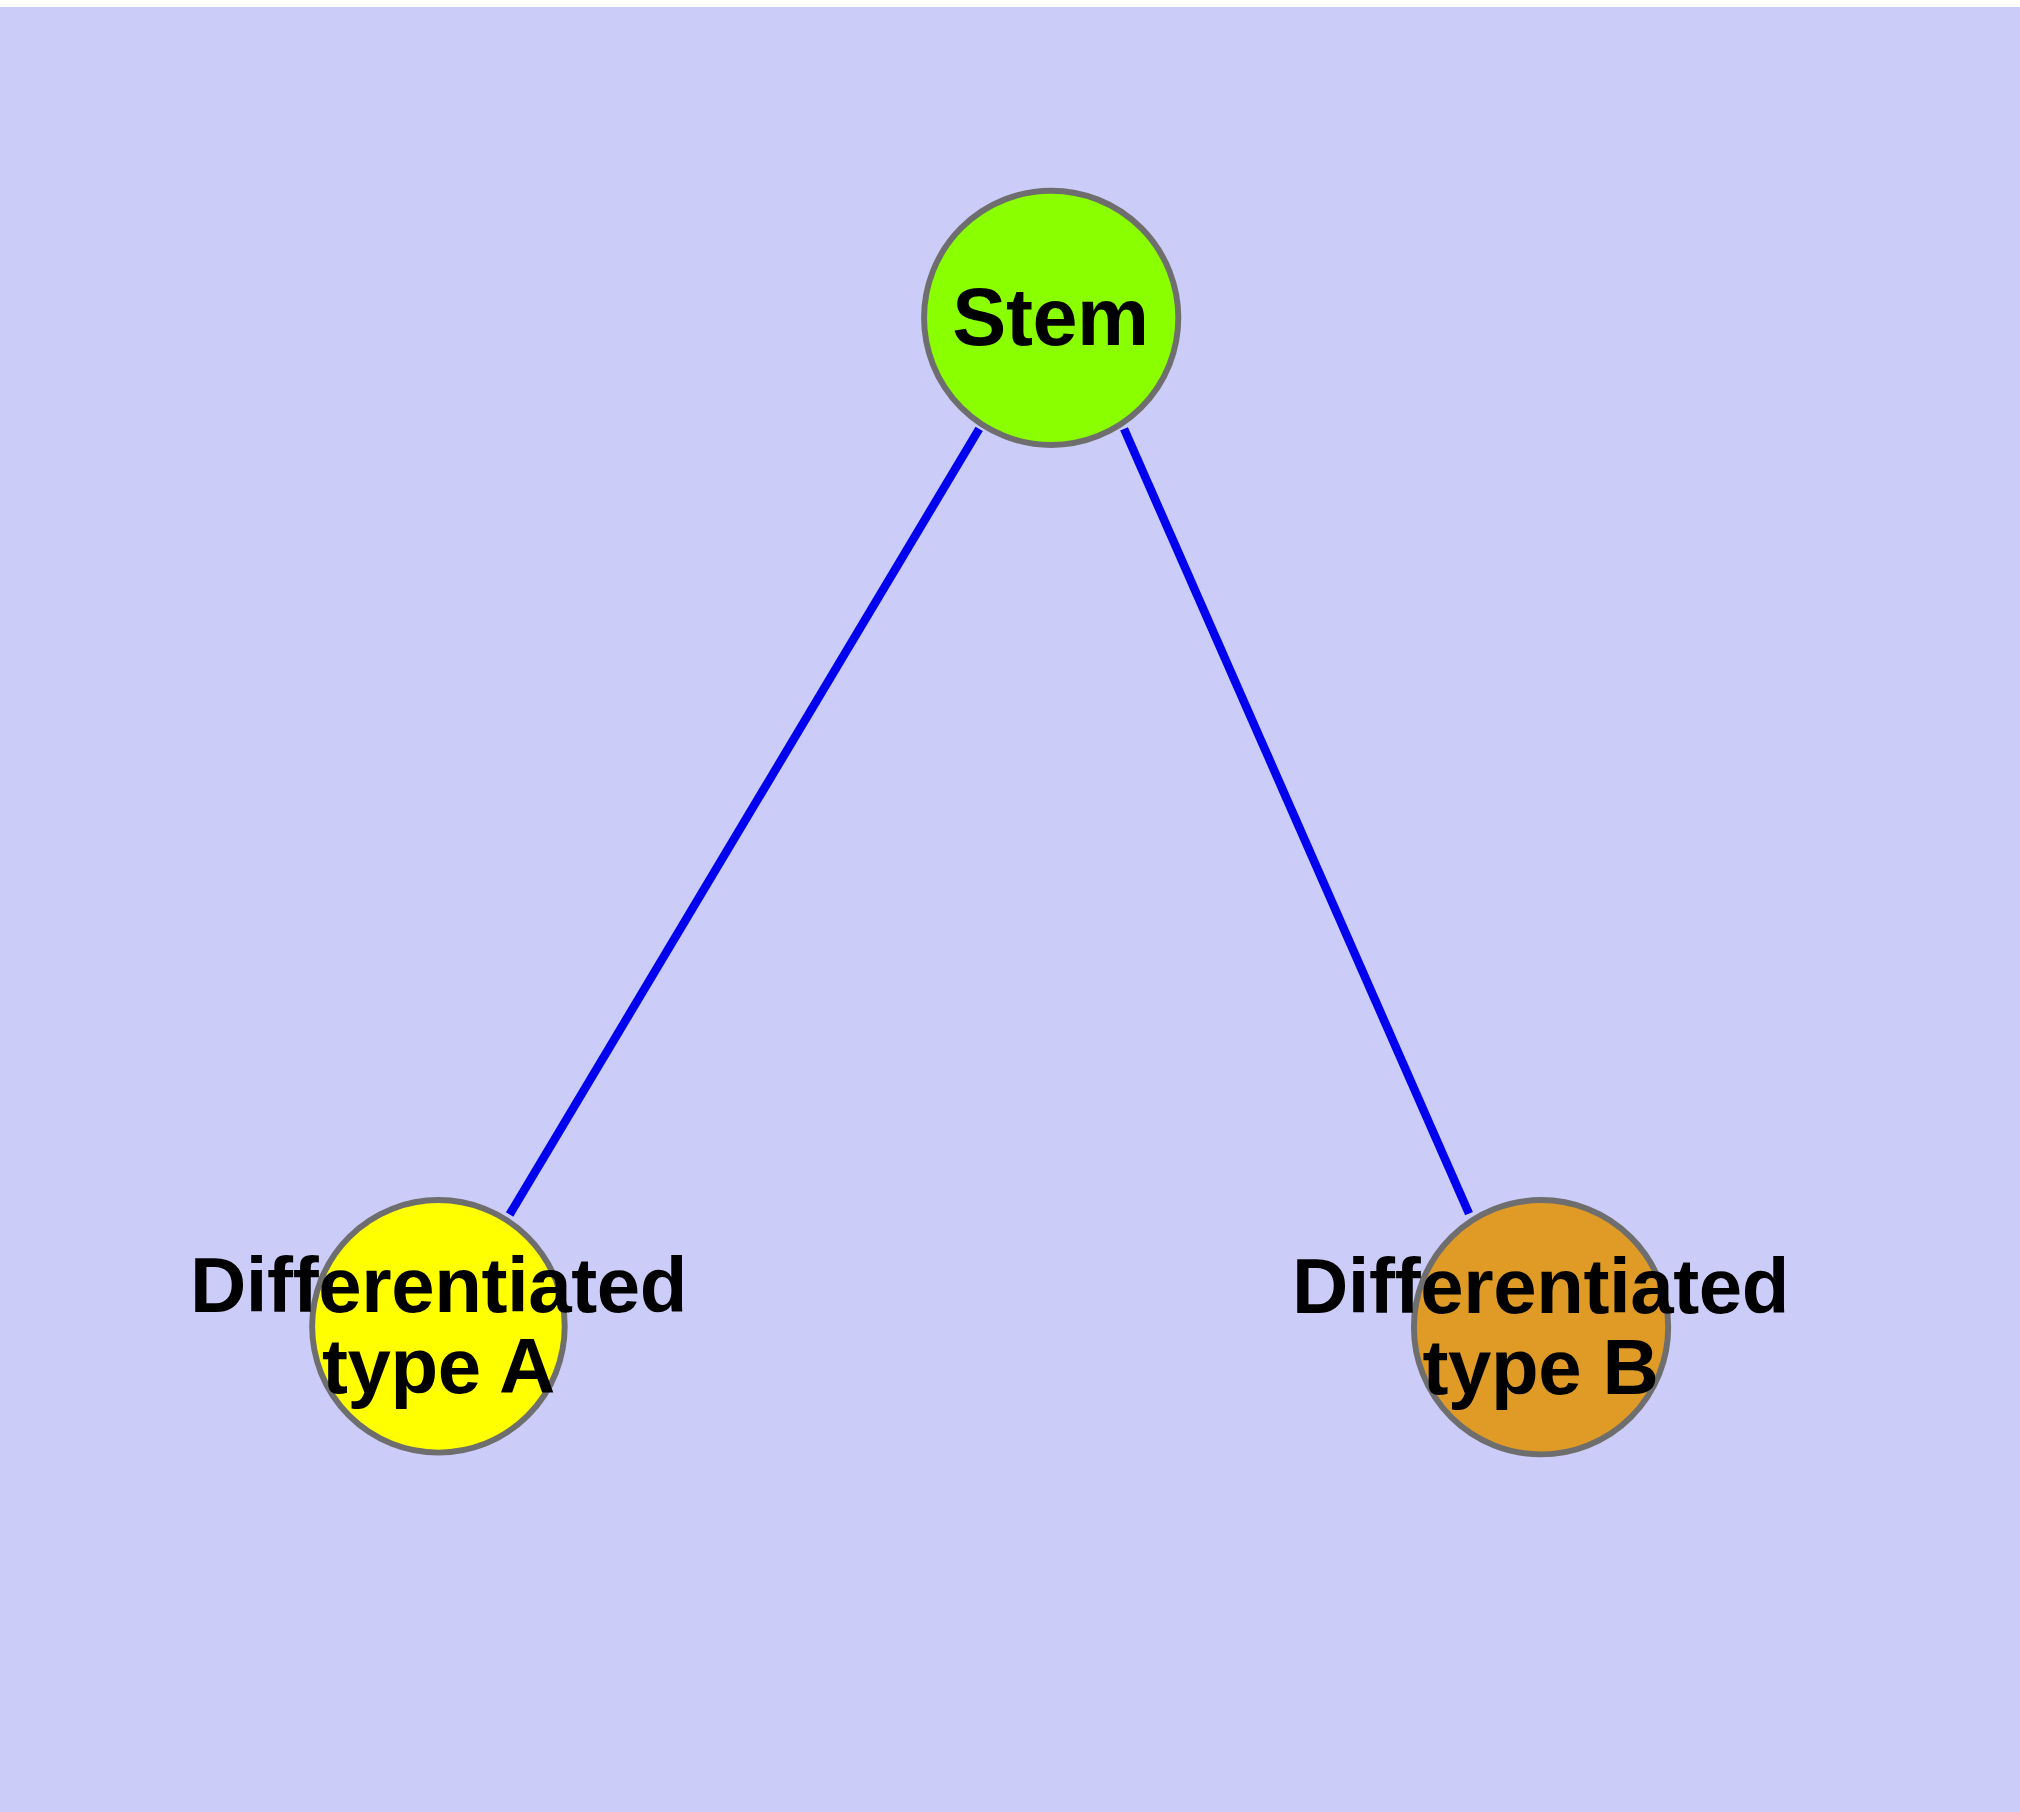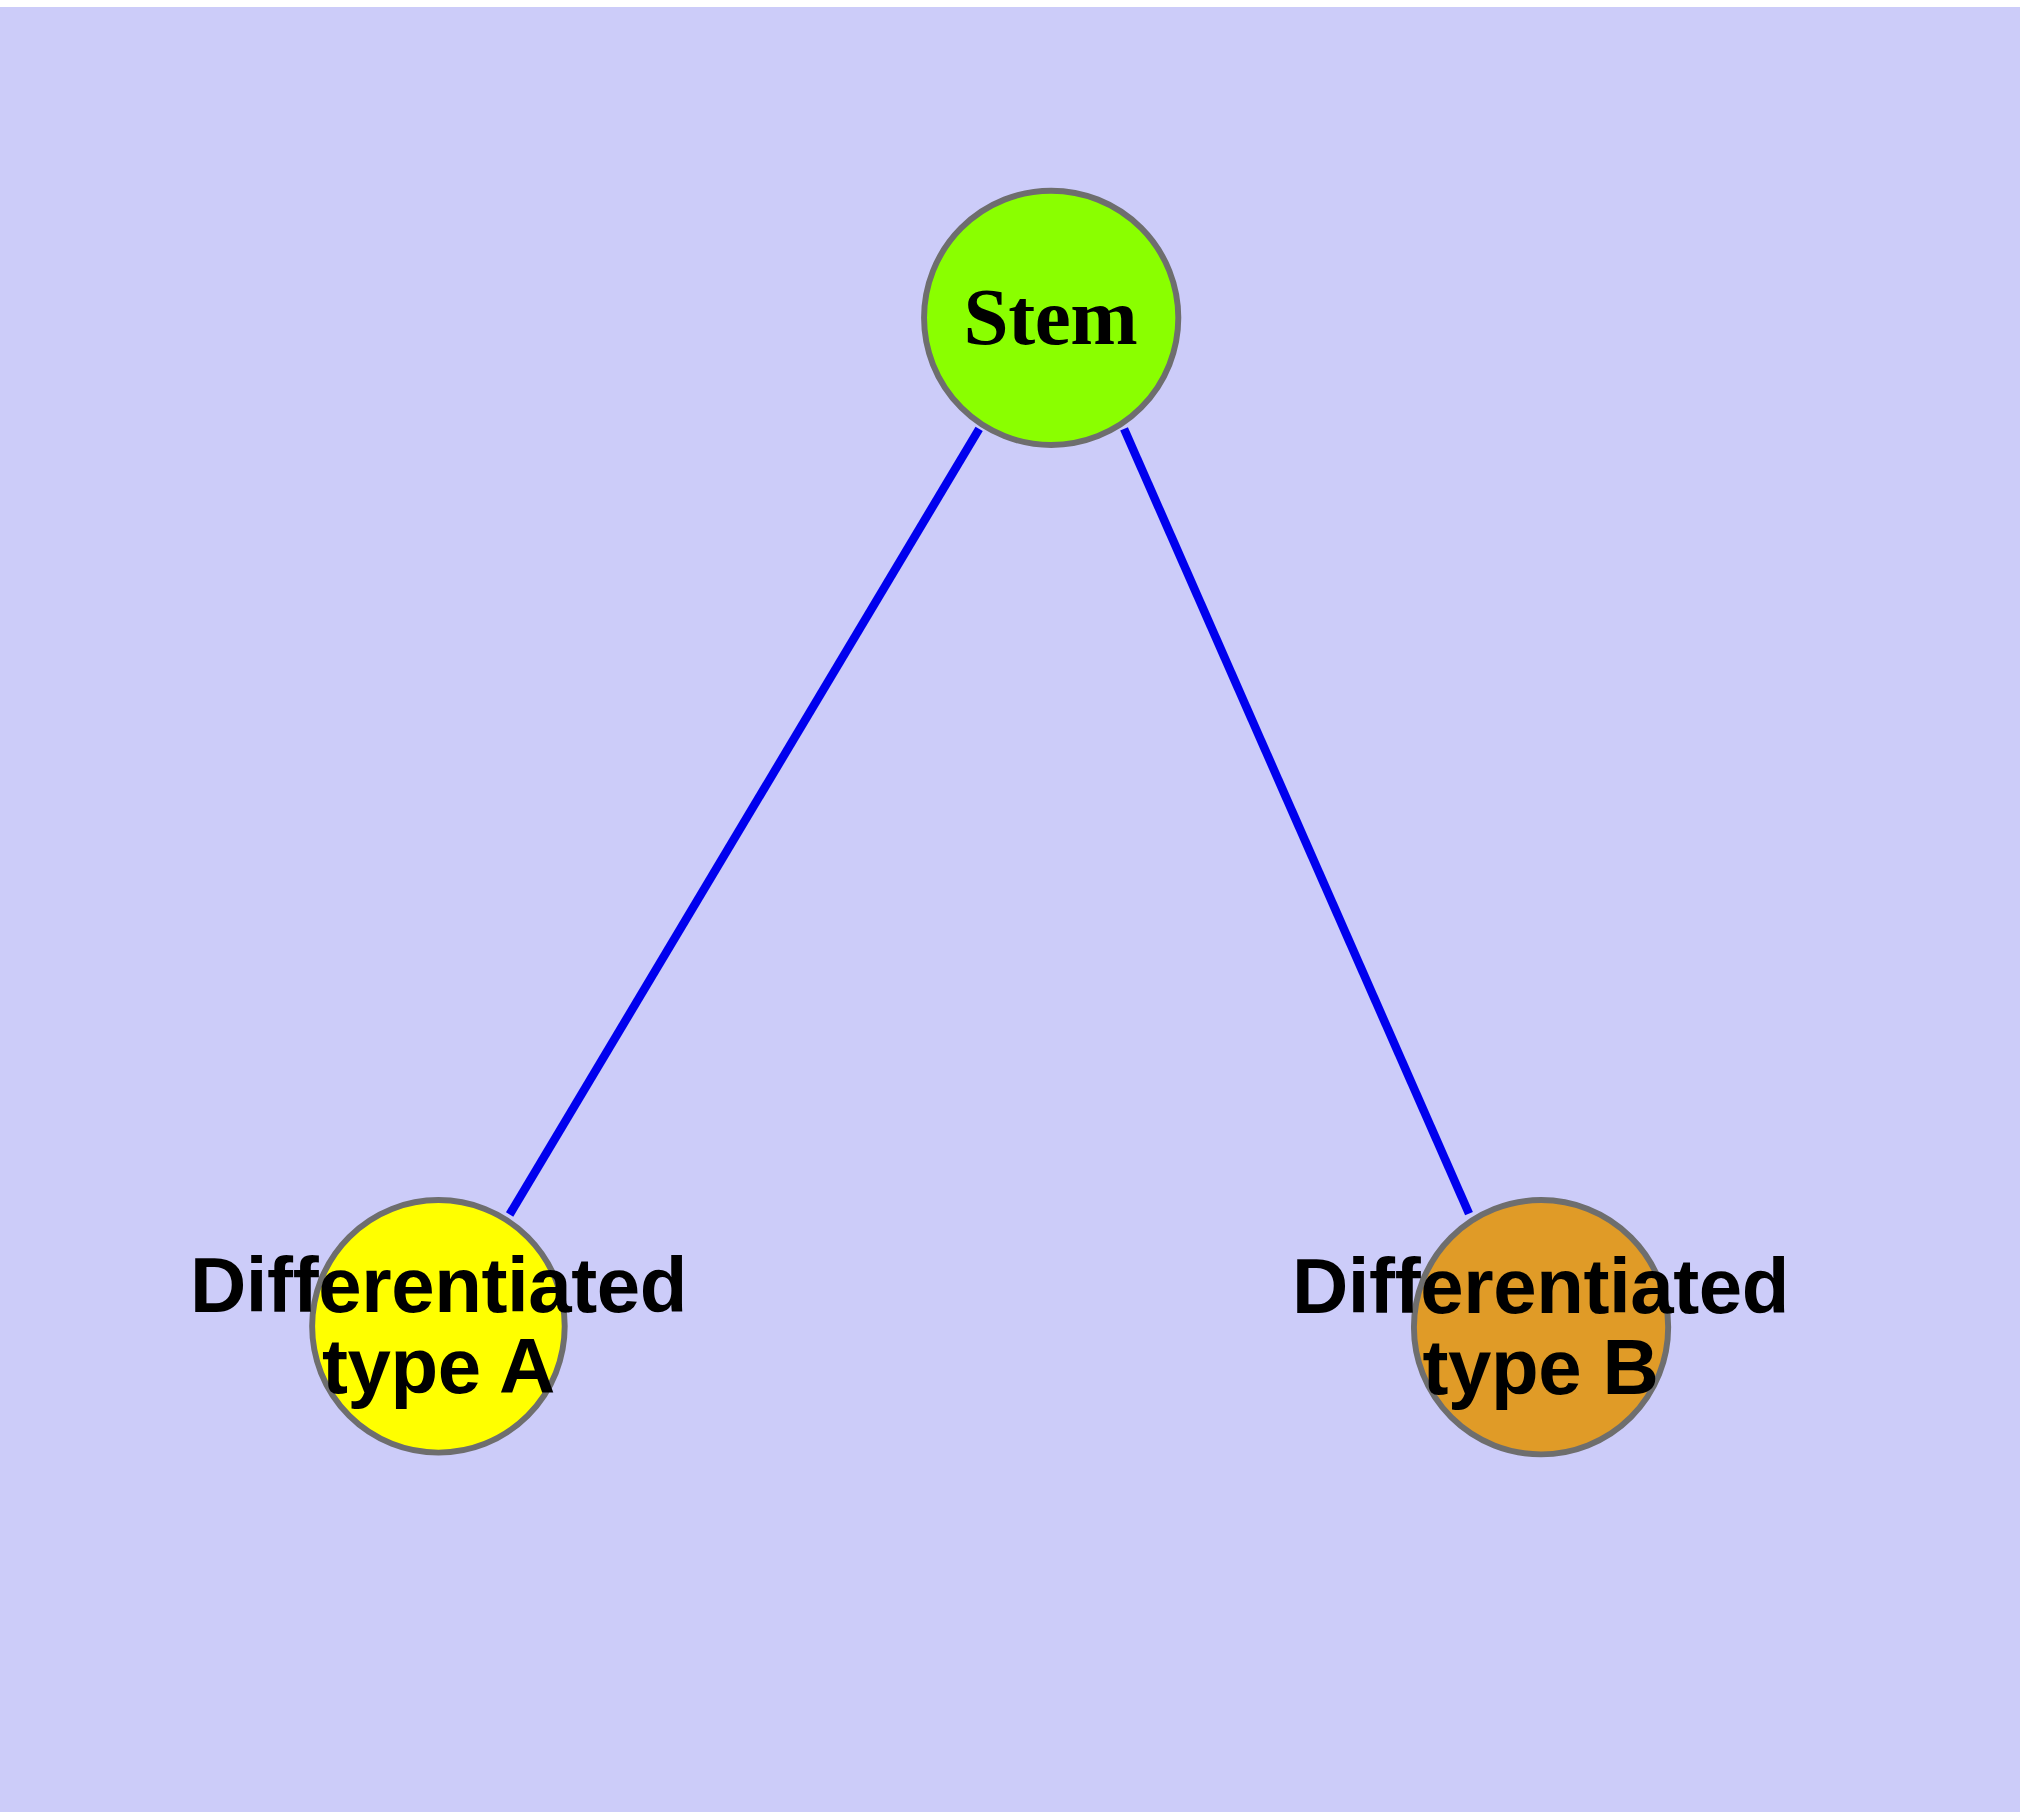--- a/index.html
+++ b/index.html
@@ -35,21 +35,20 @@
     text-align: center;
     color: #000000;
     font-weight: bold;
     line-height: 1.04;
     white-space: pre;
     pointer-events: none;
     letter-spacing: -0.4px;
   }
   .node-label.single {
     font-size: 81px;
-    font-family: Liberation Serif, serif;
   }
   .node-label.multi {
     font-size: 78px;
   }
 </style>
 </head>
 <body>
 
 <div id="stage">
 

